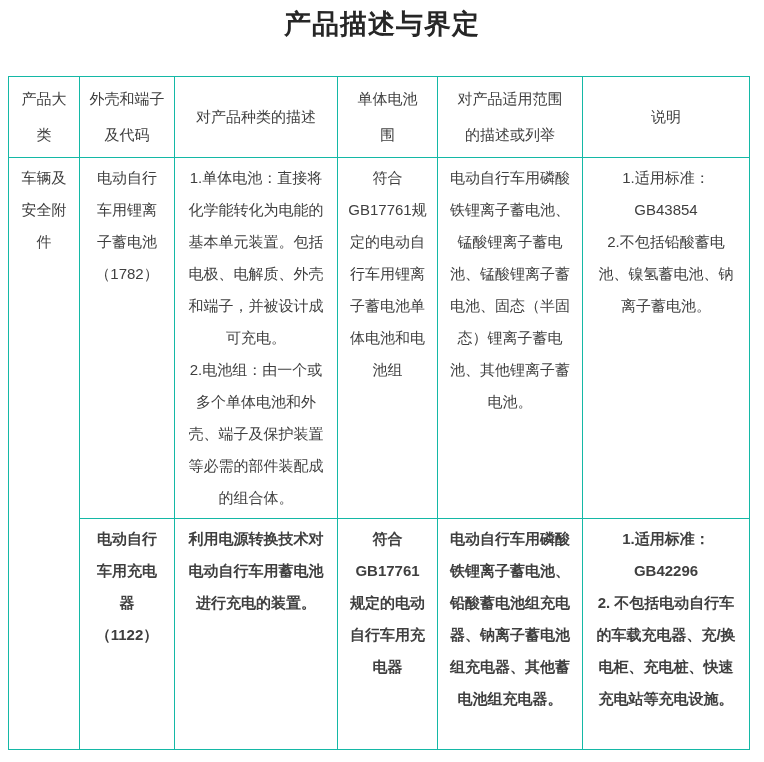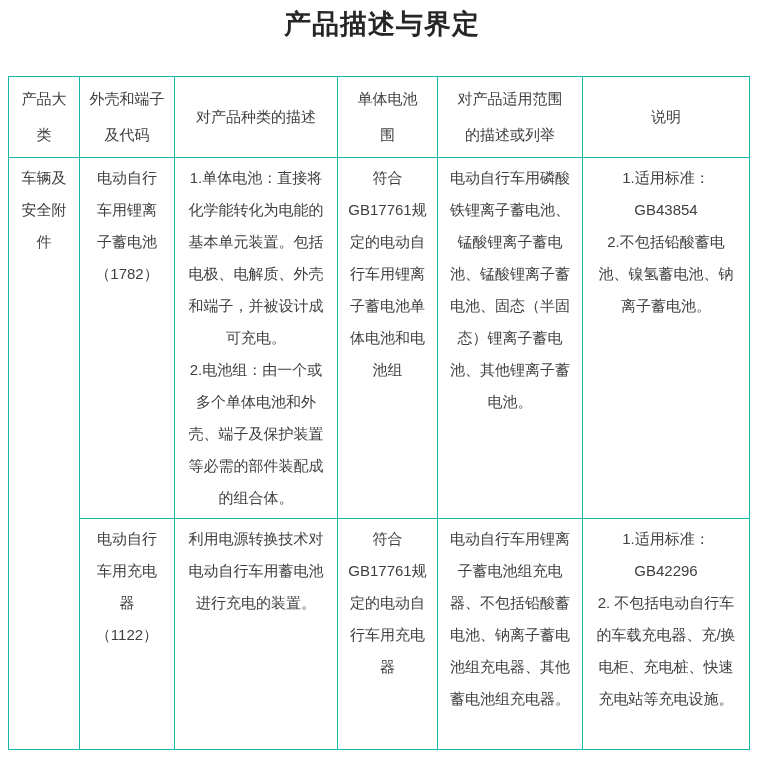--- a/index.html
+++ b/index.html
@@ -60,21 +60,21 @@
     padding: 4px 10px;
     word-break: normal;
     overflow-wrap: break-word;
   }
   td.col-code, td.col-scope {
     word-break: break-all;
     padding: 4px 9px;
   }
   tr.header-row   { height: 81px; }
   tr.data-row-1   { height: 359px; }
-  tr.data-row-2   { height: 231px; }
+  tr.data-row-2   { height: 231px; font-weight: bold; }
 </style>
 </head>
 <body>
 
 <div class="page">
 
   <div class="doc-title">产品描述与界定</div>
 
   <table class="def-table">
     <colgroup>
@@ -108,21 +108,21 @@
         <td class="col-scope">符合GB17761规定的电动自行车用锂离子蓄电池单体电池和电池组</td>
         <td class="col-enum">电动自行车用磷酸铁锂离子蓄电池、锰酸锂离子蓄电池、锰酸锂离子蓄电池、固态（半固态）锂离子蓄电池、其他锂离子蓄电池。</td>
         <td class="col-notes">1.适用标准：
 GB43854
 2.不包括铅酸蓄电池、镍氢蓄电池、钠离子蓄电池。</td>
       </tr>
       <tr class="data-row-2">
         <td class="col-code">电动自行车用充电器（1122）</td>
         <td class="col-desc">利用电源转换技术对电动自行车用蓄电池进行充电的装置。</td>
         <td class="col-scope">符合GB17761规定的电动自行车用充电器</td>
-        <td class="col-enum">电动自行车用锂离子蓄电池组充电器、不包括铅酸蓄电池、钠离子蓄电池组充电器、其他蓄电池组充电器。</td>
+        <td class="col-enum">电动自行车用磷酸铁锂离子蓄电池、铅酸蓄电池组充电器、钠离子蓄电池组充电器、其他蓄电池组充电器。</td>
         <td class="col-notes">1.适用标准：
 GB42296
 2. 不包括电动自行车的车载充电器、充/换电柜、充电桩、快速充电站等充电设施。</td>
       </tr>
     </tbody>
   </table>
 
 </div>
 
 </body></html>

